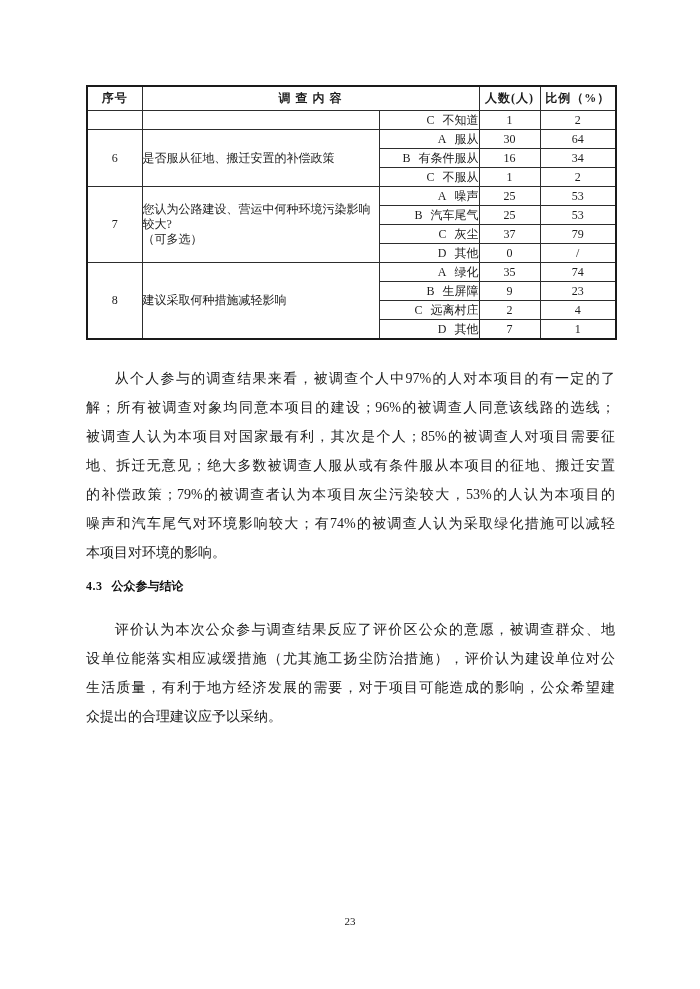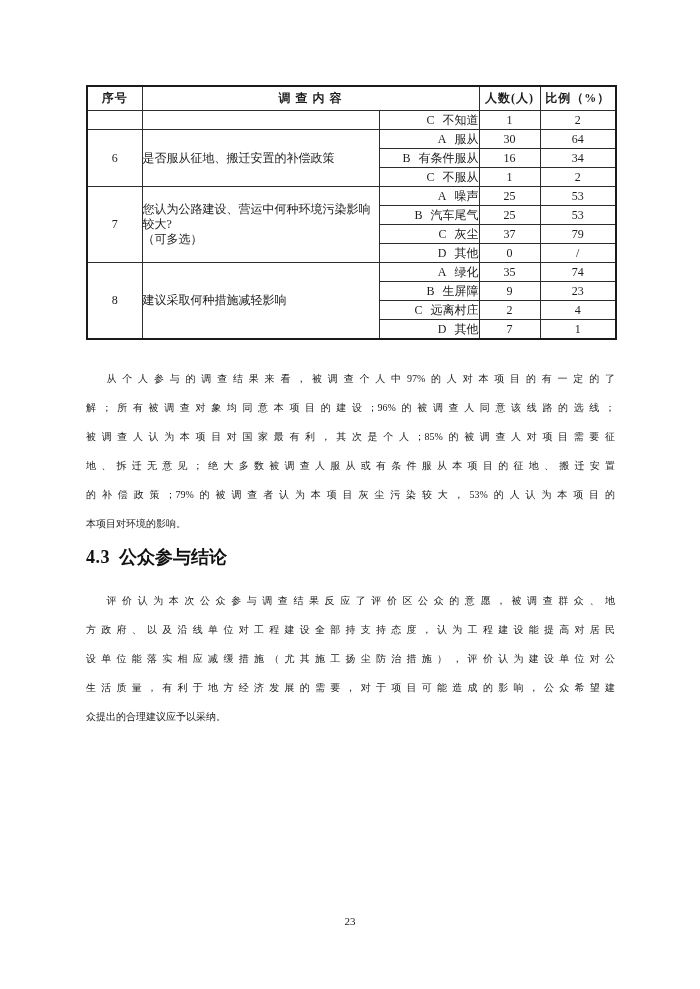--- a/index.html
+++ b/index.html
@@ -45,37 +45,37 @@
   }
   table.survey tbody td { height: 18px; }
   td.c-no   { text-align: center; }
   td.c-q    { text-align: left; padding-left: 10px; padding-right: 4px; white-space: pre-line; margin-left: 28px; }
   td.c-opt  { text-align: right; padding-left: 7px; }
   td.c-cnt  { text-align: center; }
   td.c-pct  { text-align: center; }
   .opt-key  { display: inline-block; min-width: 10px; margin-right: 8px; }
   
   .para {
-    font-size: 10px;
+    font-size: 14px;
     line-height: 29px;
     color: #1b1b1b;
   }
   .para-1 { margin-top: 24px; }
   .para-2 { margin-top: 19px; }
   .para .pline {
     text-align: justify;
     text-align-last: justify;
     text-justify: inter-ideograph;
   }
   .para .pline:first-child { text-indent: 2.05em; }
   .para .pline:last-child  { text-align-last: left; }
   
   .heading {
     margin: 9px 0 0 0;
-    font-size: 18px;
+    font-size: 12px;
     font-weight: bold;
     line-height: 20px;
     color: #111111;
   }
   .heading .num { margin-right: 9px; letter-spacing: 0.5px; }
   
   .page-number {
     position: absolute;
     left: 0;
     top: 915px;
@@ -179,30 +179,30 @@
           </tr>
         </tbody>
     </table>
 
     <div class="para para-1">
         <div class="pline">从个人参与的调查结果来看，被调查个人中97%的人对本项目的有一定的了</div>
         <div class="pline">解；所有被调查对象均同意本项目的建设；96%的被调查人同意该线路的选线；</div>
         <div class="pline">被调查人认为本项目对国家最有利，其次是个人；85%的被调查人对项目需要征</div>
         <div class="pline">地、拆迁无意见；绝大多数被调查人服从或有条件服从本项目的征地、搬迁安置</div>
         <div class="pline">的补偿政策；79%的被调查者认为本项目灰尘污染较大，53%的人认为本项目的</div>
+        <div class="pline">噪声和汽车尾气对环境影响较大；有74%的被调查人认为采取绿化措施可以减轻</div>
         <div class="pline">本项目对环境的影响。</div>
       </div>
 
     <h2 class="heading">
       <span class="num">4.3</span><span>公众参与结论</span>
     </h2>
 
     <div class="para para-2">
         <div class="pline">评价认为本次公众参与调查结果反应了评价区公众的意愿，被调查群众、地</div>
-        <div class="pline">方政府、以及沿线单位对工程建设全部持支持态度，认为工程建设能提高对居民</div>
         <div class="pline">设单位能落实相应减缓措施（尤其施工扬尘防治措施），评价认为建设单位对公</div>
         <div class="pline">生活质量，有利于地方经济发展的需要，对于项目可能造成的影响，公众希望建</div>
         <div class="pline">众提出的合理建议应予以采纳。</div>
       </div>
 
   </div>
 
   <div class="page-number">23</div>
 </div>
 

